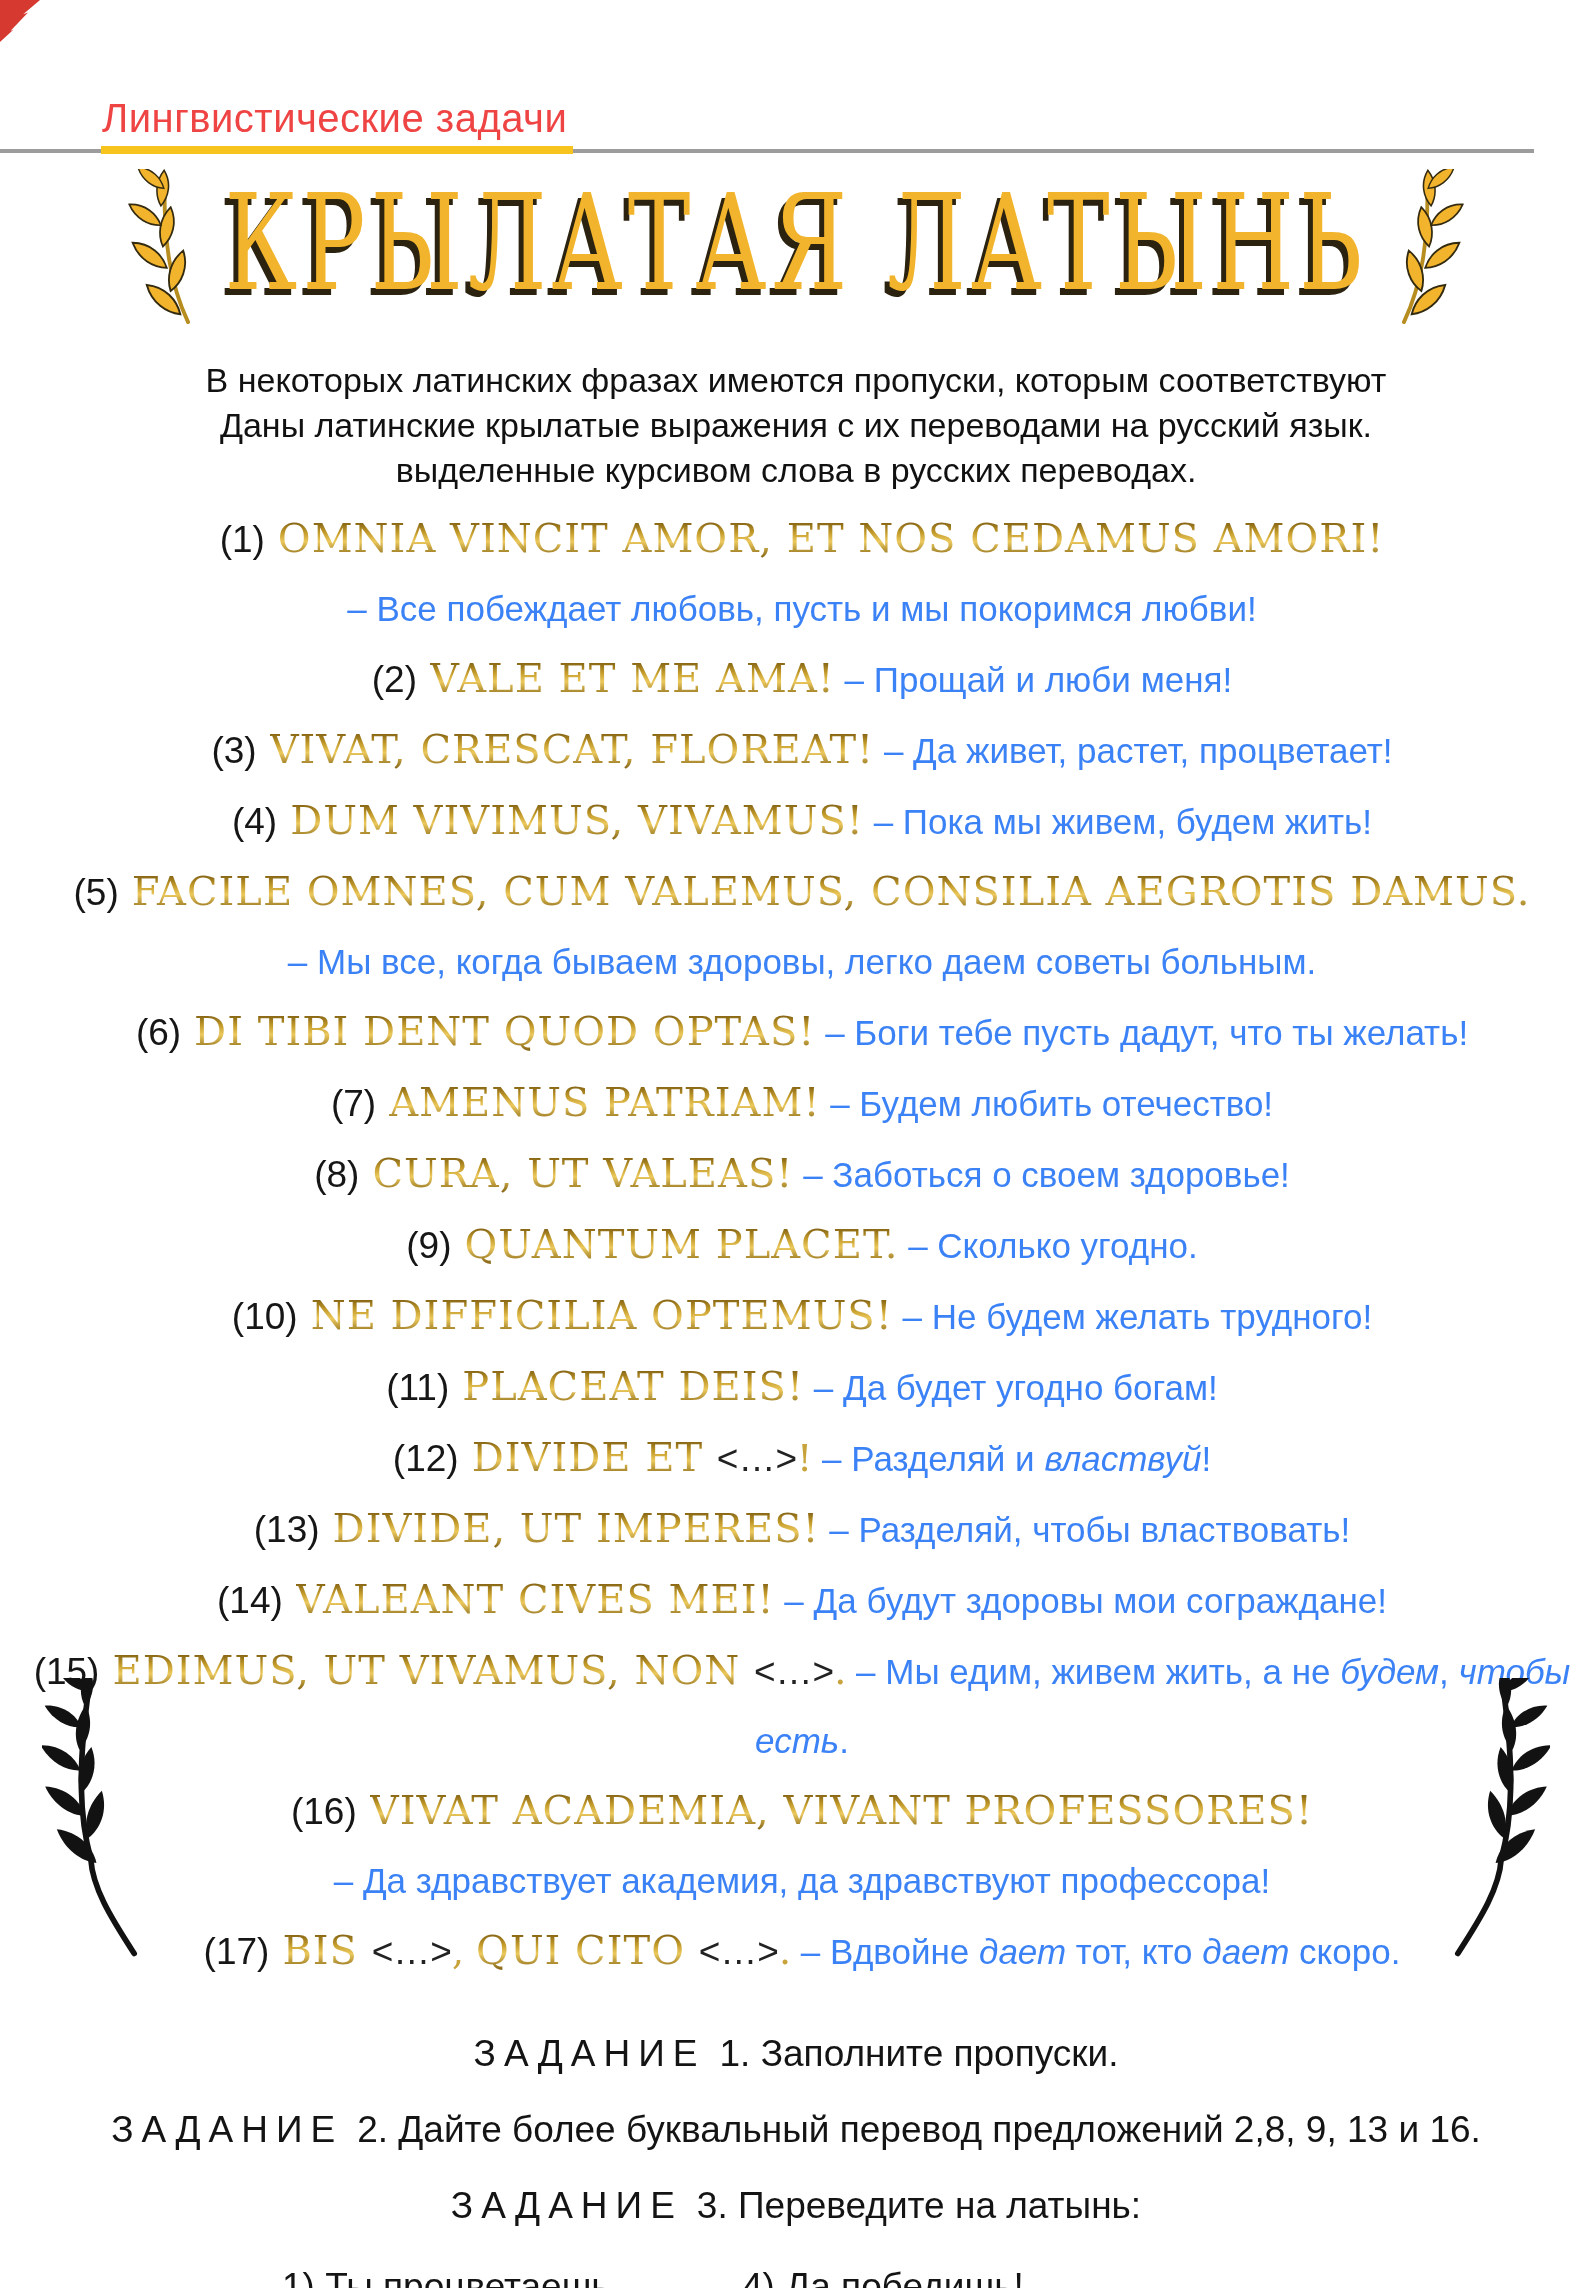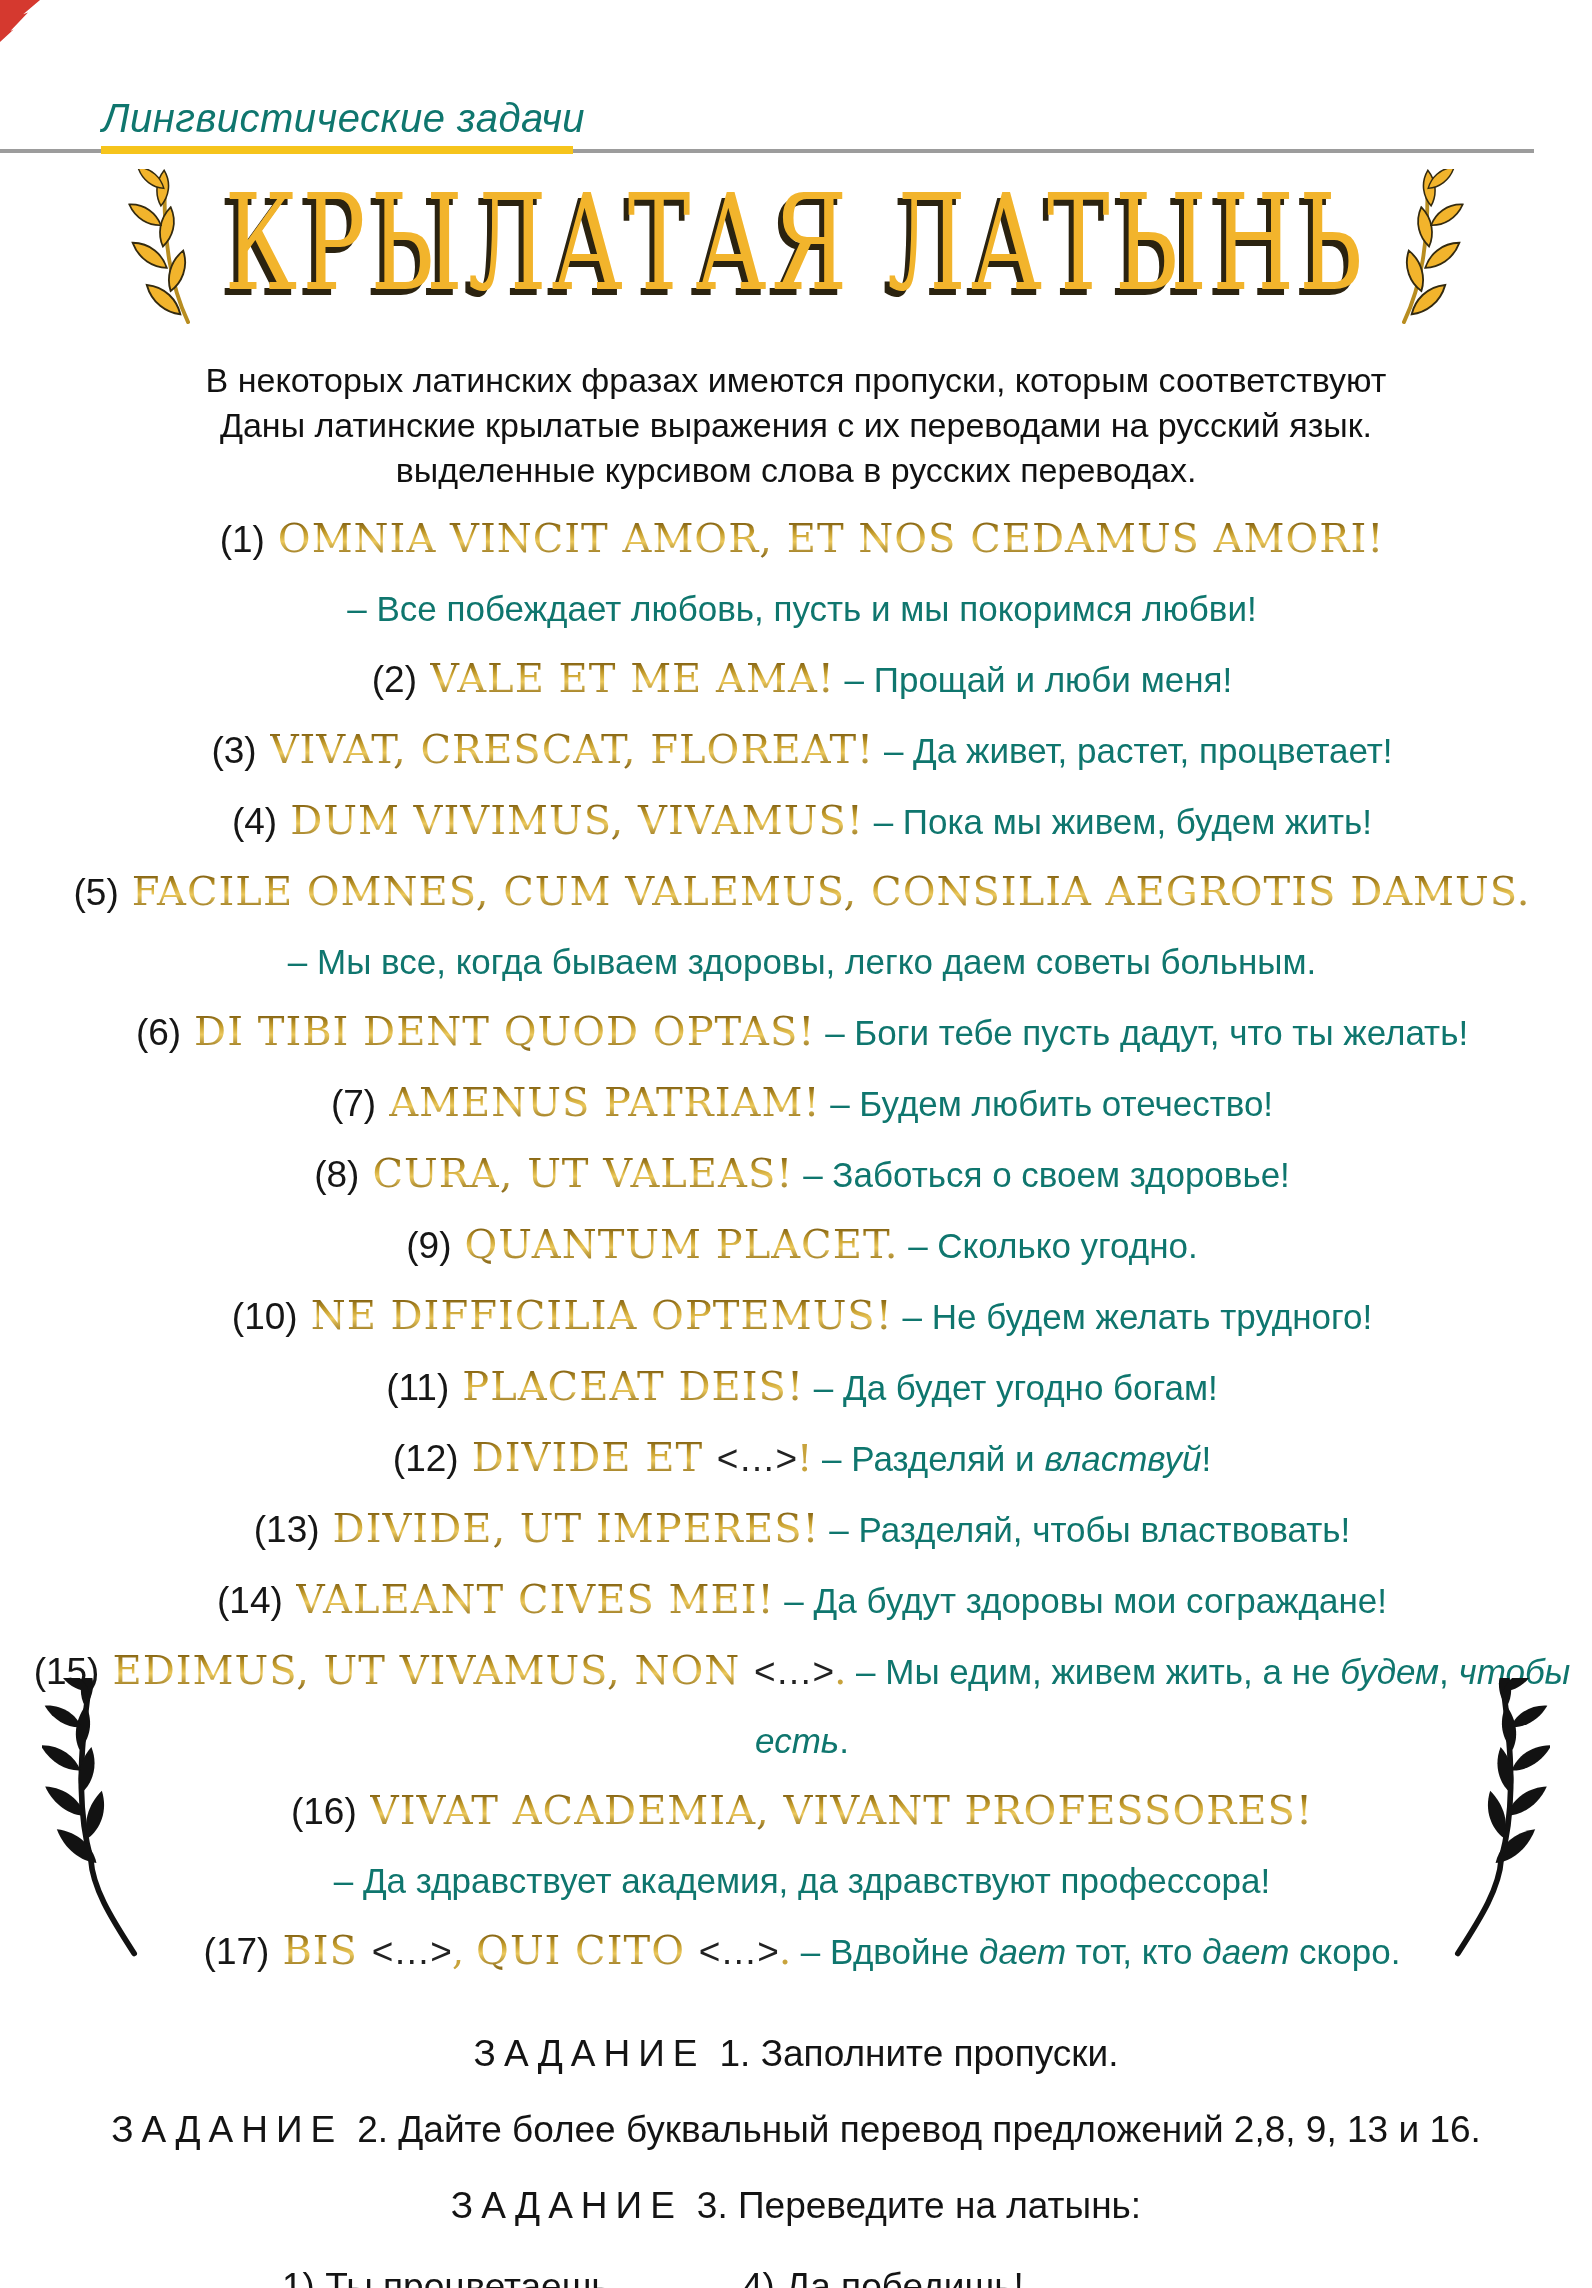--- a/index.html
+++ b/index.html
@@ -3,22 +3,22 @@
 <meta charset="utf-8">
 <style>
   html,body { margin:0; padding:0; }
   body {
     width:1592px; height:2289px; position:relative; overflow:hidden;
     background:#ffffff; font-family:"Liberation Sans",sans-serif; color:#141414;
   }
   .corner-red { position:absolute; left:0; top:0; width:40px; height:42px;
     background:#d5392f; clip-path:polygon(0 0,100% 0,58% 34%,70% 30%,26% 74%,34% 70%,0 100%); }
 
-  .header-title { position:absolute; left:102px; top:96px; font-size:40px; font-style:italic;
-    color:#0f766e; letter-spacing:0.5px; white-space:nowrap; }
+  .header-title { position:absolute; left:102px; top:96px; font-size:40px; 
+    color:#ef4444; letter-spacing:0.5px; white-space:nowrap; }
   .rule-gray   { position:absolute; top:149px; left:0; width:1534px; height:4px; background:#9c9c9c; }
   .rule-yellow { position:absolute; top:146px; left:101px; width:472px; height:8px; background:#f6c41c; }
 
   .title-band { position:absolute; top:157px; left:0; width:1592px; height:179px;
     display:flex; align-items:center; justify-content:center; gap:24px; }
   .title-text { font-family:"DejaVu Serif",serif; font-weight:normal; margin:0;
     font-size:94px; letter-spacing:5px; color:#f2b42c; white-space:nowrap;
     transform:scaleY(1.42); transform-origin:50% 58%;
     text-shadow:-5px 4px 0 #2b2310; }
   .sprig { width:84px; height:155px; }
@@ -29,21 +29,21 @@
   .items { margin-top:14px;margin-left:12px; }
   .item-line { line-height:62px; }
   .num { font-size:37px; color:#161616; margin-right:13px; }
   .latin { font-family:"DejaVu Serif",serif; font-size:40px; letter-spacing:1px; color:#a9801d; }
   @supports (-webkit-background-clip: text) {
     .latin { background-image:linear-gradient(180deg,#6e500d 8%,#c29a2a 38%,#ecc95d 58%,#7c5c10 96%);
       -webkit-background-clip:text; background-clip:text; -webkit-text-fill-color:transparent; }
   }
   .gap { font-size:37px; color:#222; }
   .gp  { font-family:"DejaVu Serif",serif; font-size:38px; color:#c8a33c; }
-  .tr  { font-size:35px; color:#0f766e; }
+  .tr  { font-size:35px; color:#3b82f6; }
   .tr.it { font-style:italic; }
 
   .tasks { margin-top:26px; }
   .task { line-height:76px; font-size:37px; }
   .task-label { letter-spacing:8px;margin-top:6px; }
   .task-rest { margin-left:14px; }
 
   .exercises { margin-top:16px; margin-left:282px; display:flex; text-align:left; }
   .ex-col { font-size:37px; line-height:53px; }
   .ex-col.left { width:460px; }

